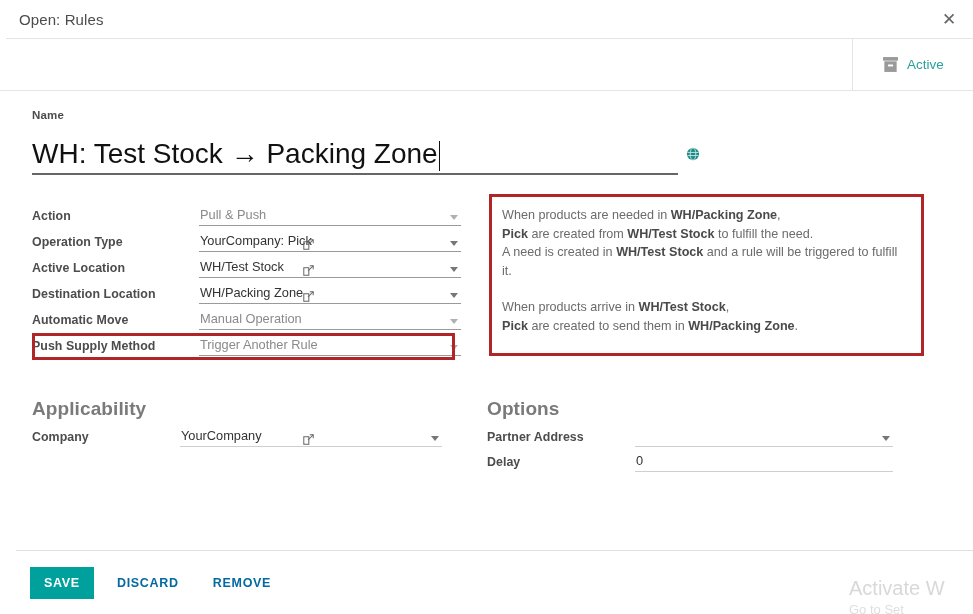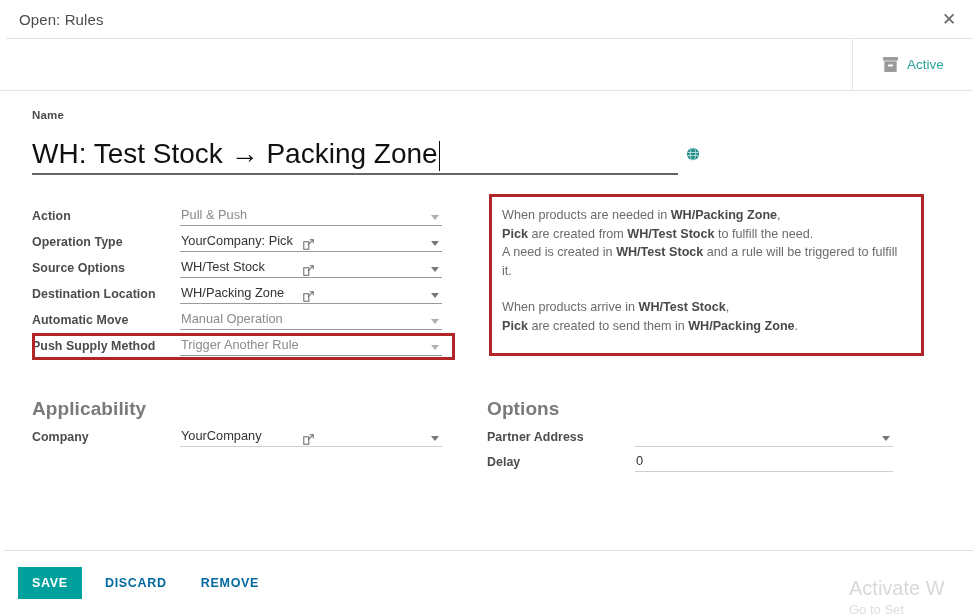--- a/index.html
+++ b/index.html
@@ -131,20 +131,21 @@
     margin-top: 25px;
     position: relative;
   }
   .col-left { width: 450px; }
 
   .f-row {
     display: flex;
     align-items: flex-end;
     height: 26px;
     position: relative;
+    gap: 19px;
   }
   .f-label {
     width: 148px;
     font-size: 12.4px;
     font-weight: bold;
     color: #4c4c4c;
     line-height: 20px;
     flex: none;
     letter-spacing: .05px;
   }
@@ -241,21 +242,21 @@
     height: 21px;
     display: flex;
     align-items: center;
     box-sizing: border-box;
   }
   .s-field.wide { width: 258px; }
 
   
   .footer {
     position: absolute;
-    left: 4px;
+    left: 16px;
     right: 0;
     bottom: 0;
     height: 64px;
     border-top: 1px solid #e0e0e0;
     display: flex;
     align-items: center;
     padding-left: 14px;
     gap: 12px;
     box-sizing: border-box;
     background: #fff;
@@ -362,21 +363,21 @@
         <span class="ext-link">
           <svg viewBox="0 0 16 16" width="13" height="13" aria-hidden="true">
             <path d="M2.2 4.6h6.2v9.2H2.2z" fill="none" stroke="#666" stroke-width="1.25"></path>
             <path d="M9.6 2.2h4.2v4.2" fill="none" stroke="#666" stroke-width="1.25"></path>
             <path d="M13.6 2.4L7.4 8.6" fill="none" stroke="#666" stroke-width="1.25"></path>
           </svg>
         </span>
       </div>
 
       <div class="f-row">
-        <div class="f-label">Source Options</div>
+        <div class="f-label">Active Location</div>
         <div class="f-field">
           <span class="f-val">WH/Test Stock</span>
           <span class="caret-down"></span>
         </div>
         <span class="ext-link">
           <svg viewBox="0 0 16 16" width="13" height="13" aria-hidden="true">
             <path d="M2.2 4.6h6.2v9.2H2.2z" fill="none" stroke="#666" stroke-width="1.25"></path>
             <path d="M9.6 2.2h4.2v4.2" fill="none" stroke="#666" stroke-width="1.25"></path>
             <path d="M13.6 2.4L7.4 8.6" fill="none" stroke="#666" stroke-width="1.25"></path>
           </svg>

